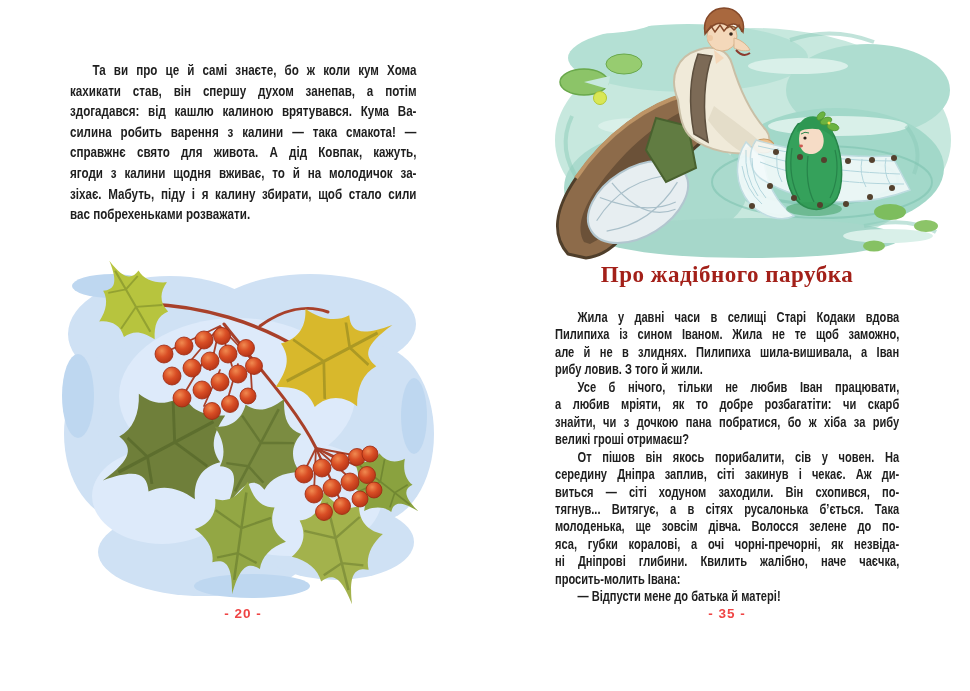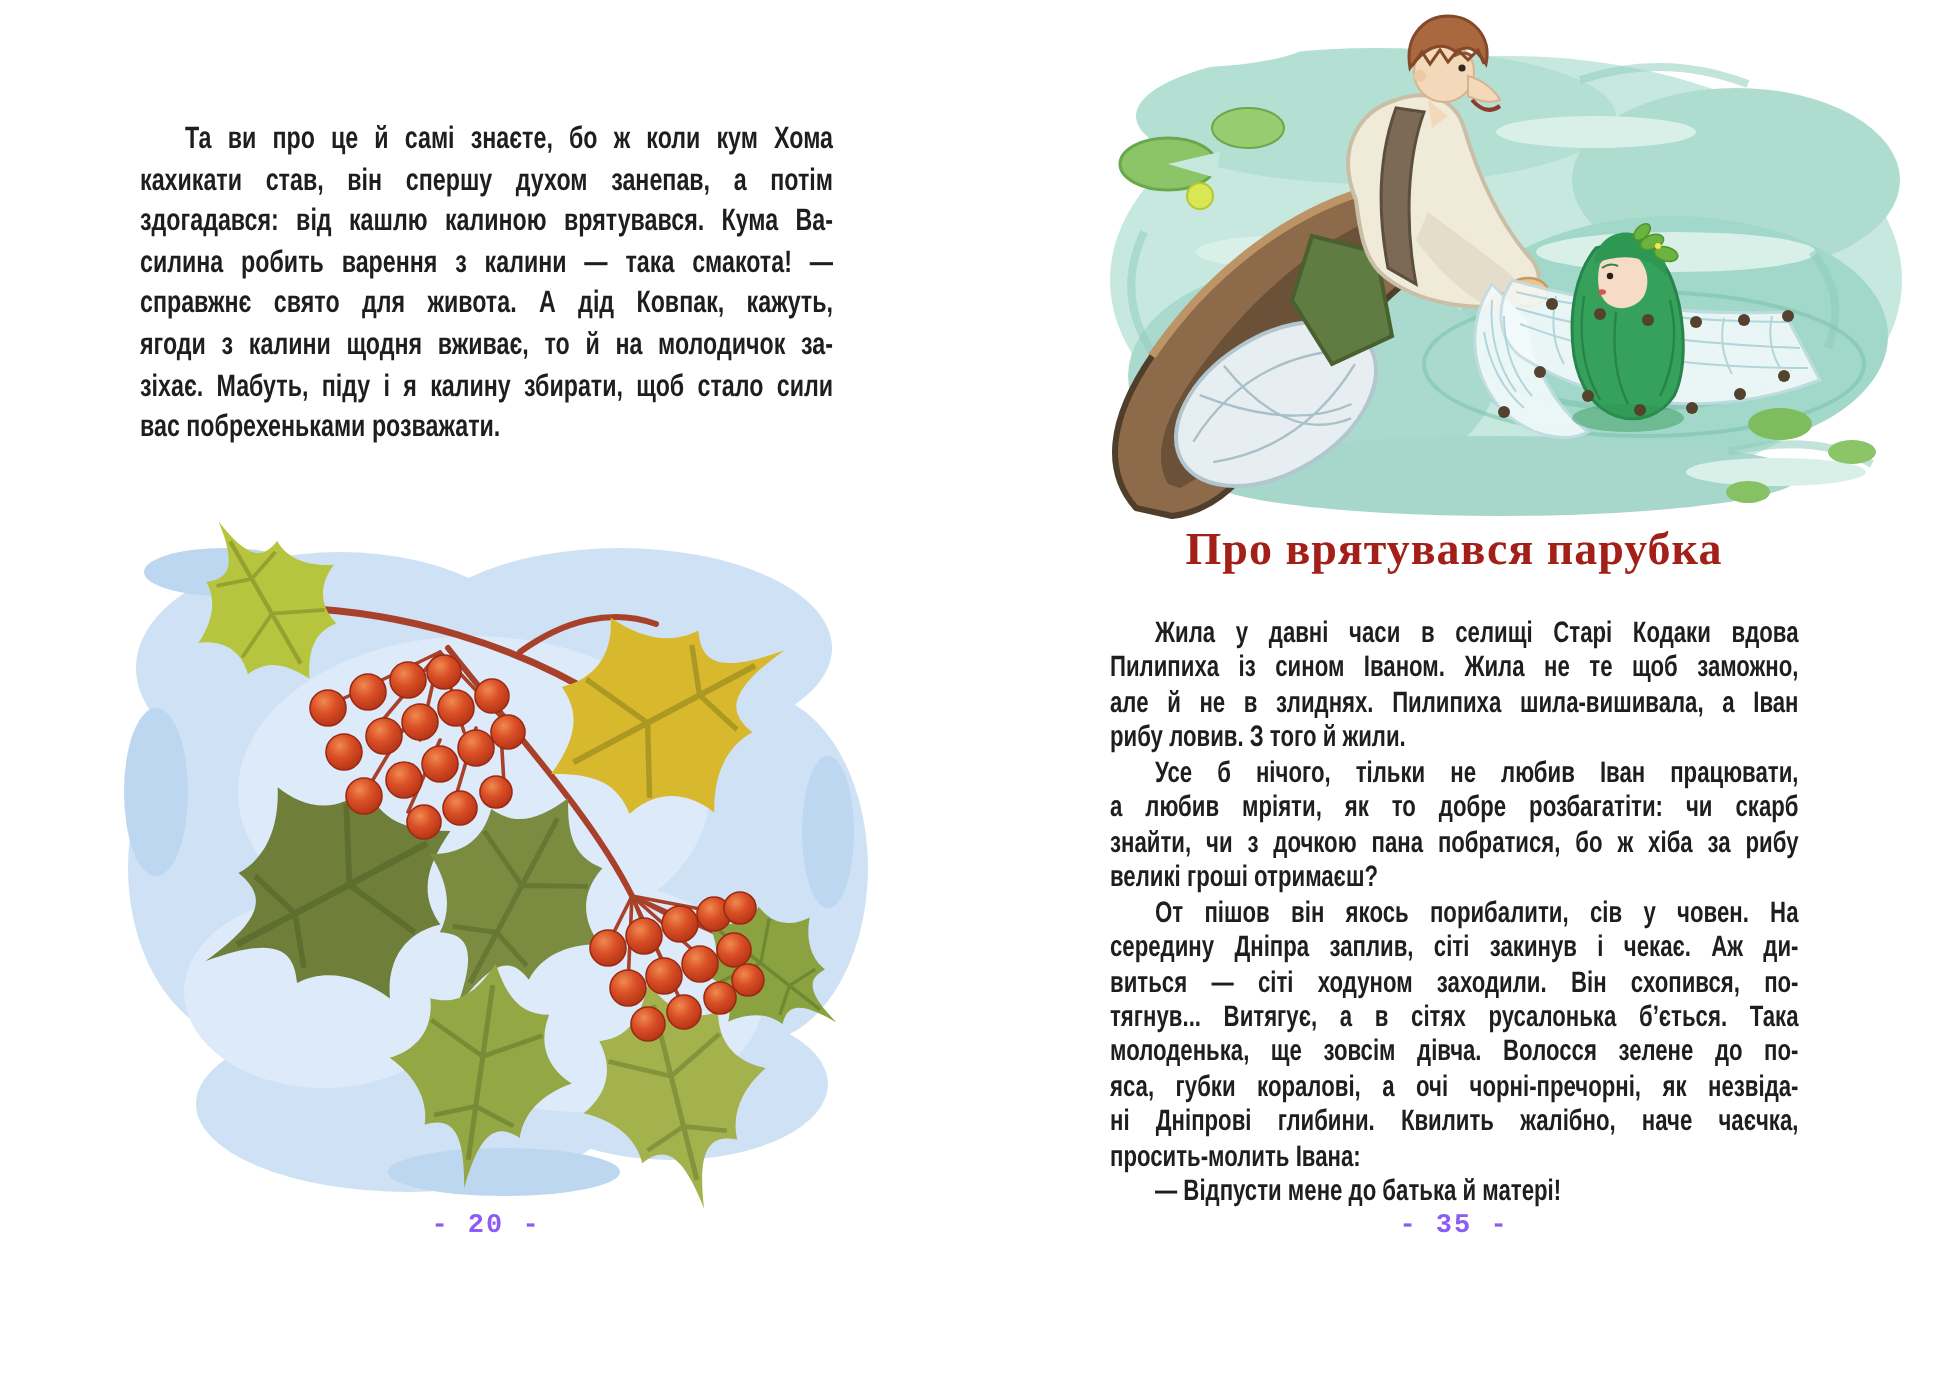--- a/index.html
+++ b/index.html
@@ -19,22 +19,22 @@
   .line.last{text-align-last:left;}
   .line.first{text-indent:30px;}
   .story-title{
     position:absolute;left:555px;top:262px;width:344px;margin:0;
     text-align:center;
     font-family:"Liberation Serif",serif;font-weight:bold;
     font-size:23px;letter-spacing:.5px;color:#a32019;
   }
   .pagenum{
     position:absolute;top:606px;text-align:center;
-    font-family:Liberation Mono, monospace;font-weight:bold;
-    font-size:13.5px;letter-spacing:1px;color:#8b5cf6;
+    font-family:Liberation Sans, sans-serif;font-weight:bold;
+    font-size:13.5px;letter-spacing:1px;color:#ef4444;
   }
   #pn-left{left:70px;width:346px;}
   #pn-right{left:555px;width:344px;}
   .art{position:absolute;}
   #kalyna-art{left:52px;top:246px;width:388px;height:362px;}
   #boat-art{left:538px;top:6px;width:424px;height:256px;}
 </style>
 </head>
 <body>
 
@@ -247,21 +247,21 @@
     <circle cx="214" cy="200" r="3"></circle>
       <circle cx="232" cy="180" r="3"></circle>
       <circle cx="256" cy="192" r="3"></circle>
     <circle cx="282" cy="199" r="3"></circle>
       <circle cx="308" cy="198" r="3"></circle>
       <circle cx="332" cy="191" r="3"></circle>
     <circle cx="354" cy="182" r="3"></circle>
   </g>
 </svg>
 
-<h1 class="story-title">Про врятувався парубка</h1>
+<h1 class="story-title">Про жадібного парубка</h1>
 
 <div id="right-text" class="textblock">
   <div>
       <div class="line first">Жила у давні часи в селищі Старі Кодаки вдова</div>
       <div class="line">Пилипиха із сином Іваном. Жила не те щоб заможно,</div>
       <div class="line">але й не в злиднях. Пилипиха шила-вишивала, а Іван</div>
       <div class="line last">рибу ловив. З того й жили.</div>
     </div>
   <div>
       <div class="line first">Усе б нічого, тільки не любив Іван працювати,</div>

